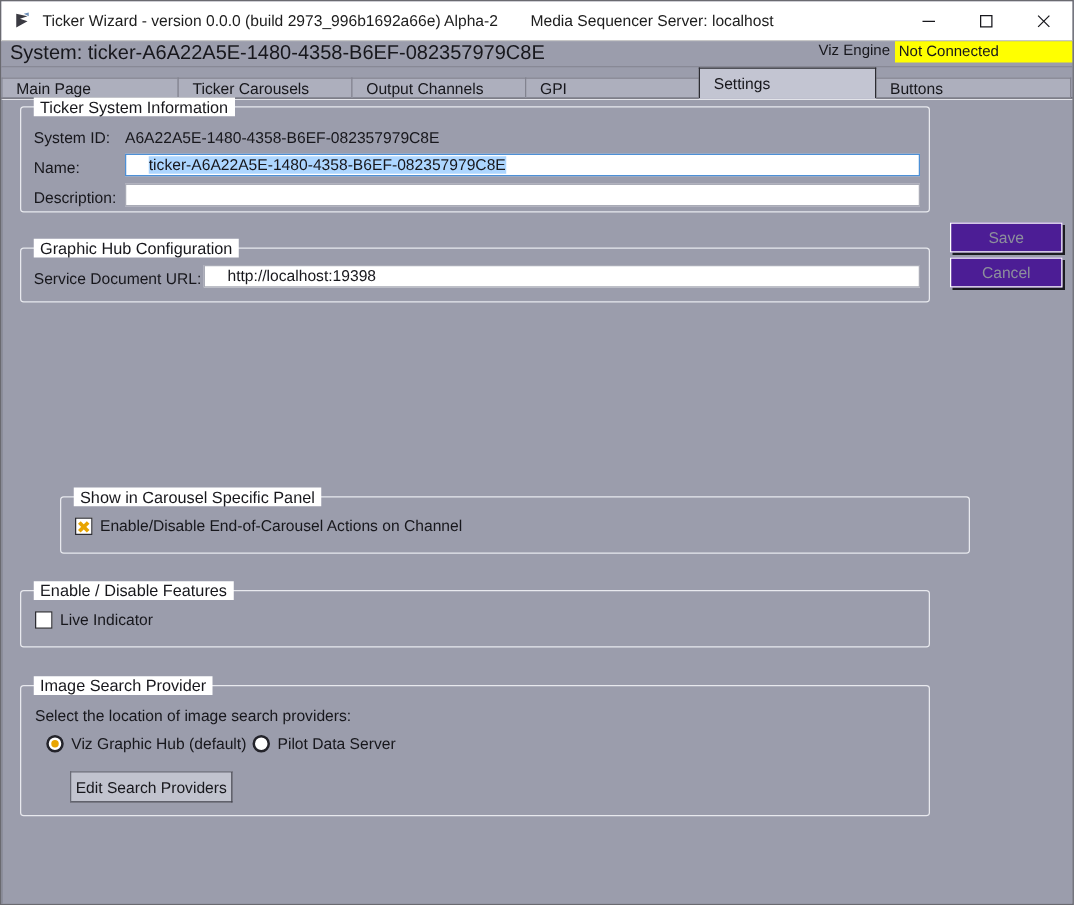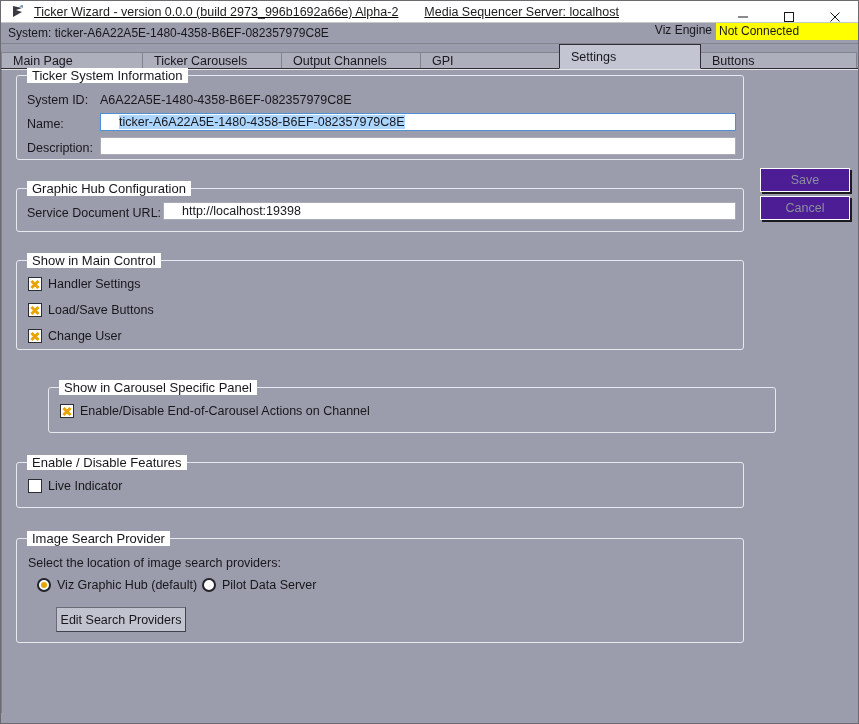--- a/index.html
+++ b/index.html
@@ -9,27 +9,26 @@
     overflow: hidden;
     font-family: "Liberation Sans", sans-serif;
   }
   body {
     background: #9b9dac;
     border: 1px solid #6a6a70;
   }
 
   
   .titlebar {
-    height: 22px;
+    height: 32px;
     background: #ffffff;
     display: flex;
     align-items: center;
     position: relative;
     border-bottom: 1px solid #c8c8c8;
-    text-decoration: underline;
   }
   .app-icon {
     width: 16px; height: 16px;
     margin-left: 9px; margin-right: 8px;
     position: relative;
     flex: 0 0 auto;
   }
   .title-text {
     font-size: 12.5px;
     color: #1d1d1d;
@@ -57,21 +56,21 @@
   
   .statusbar {
     height: 21px;
     background: #9b9dac;
     display: flex;
     align-items: center;
     position: relative;
     border-bottom: 1px solid #82838f;
   }
   .status-system {
-    font-size: 12px;
+    font-size: 16px;
     color: #17171c;
     margin-left: 7px;
     white-space: nowrap;
   }
   .status-right {
     position: absolute;
     right: 0; top: 0;
     height: 21px;
     display: flex;
     align-items: flex-start;
@@ -363,36 +362,20 @@
 
   <div class="group" style="left:14px; top:118px; width:728px; height:44px;">
     <span class="legend">Graphic Hub Configuration</span>
 
     <span class="lbl" style="left:10px; top:17px;">Service Document URL:</span>
     <div class="txtinput" style="left:146px; top:13px; width:573px;">
       <span>http://localhost:19398</span>
     </div>
   </div>
 
-  <div class="group" style="left:14px; top:190px; width:728px; height:90px;">
-    <span class="legend">Show in Main Control</span>
-
-    <div class="chkrow" style="left:11px; top:16px;">
-      <span class="chkbox checked"></span>
-      <span class="chklabel">Handler Settings</span>
-    </div>
-    <div class="chkrow" style="left:11px; top:42px;">
-      <span class="chkbox checked"></span>
-      <span class="chklabel">Load/Save Buttons</span>
-    </div>
-    <div class="chkrow" style="left:11px; top:68px;">
-      <span class="chkbox checked"></span>
-      <span class="chklabel">Change User</span>
-    </div>
-  </div>
 
   <div class="group" style="left:14px; top:317px; width:728px; height:46px;margin-left:32px;">
     <span class="legend">Show in Carousel Specific Panel</span>
 
     <div class="chkrow" style="left:11px; top:16px;">
       <span class="chkbox checked"></span>
       <span class="chklabel">Enable/Disable End-of-Carousel Actions on Channel</span>
     </div>
   </div>
 

